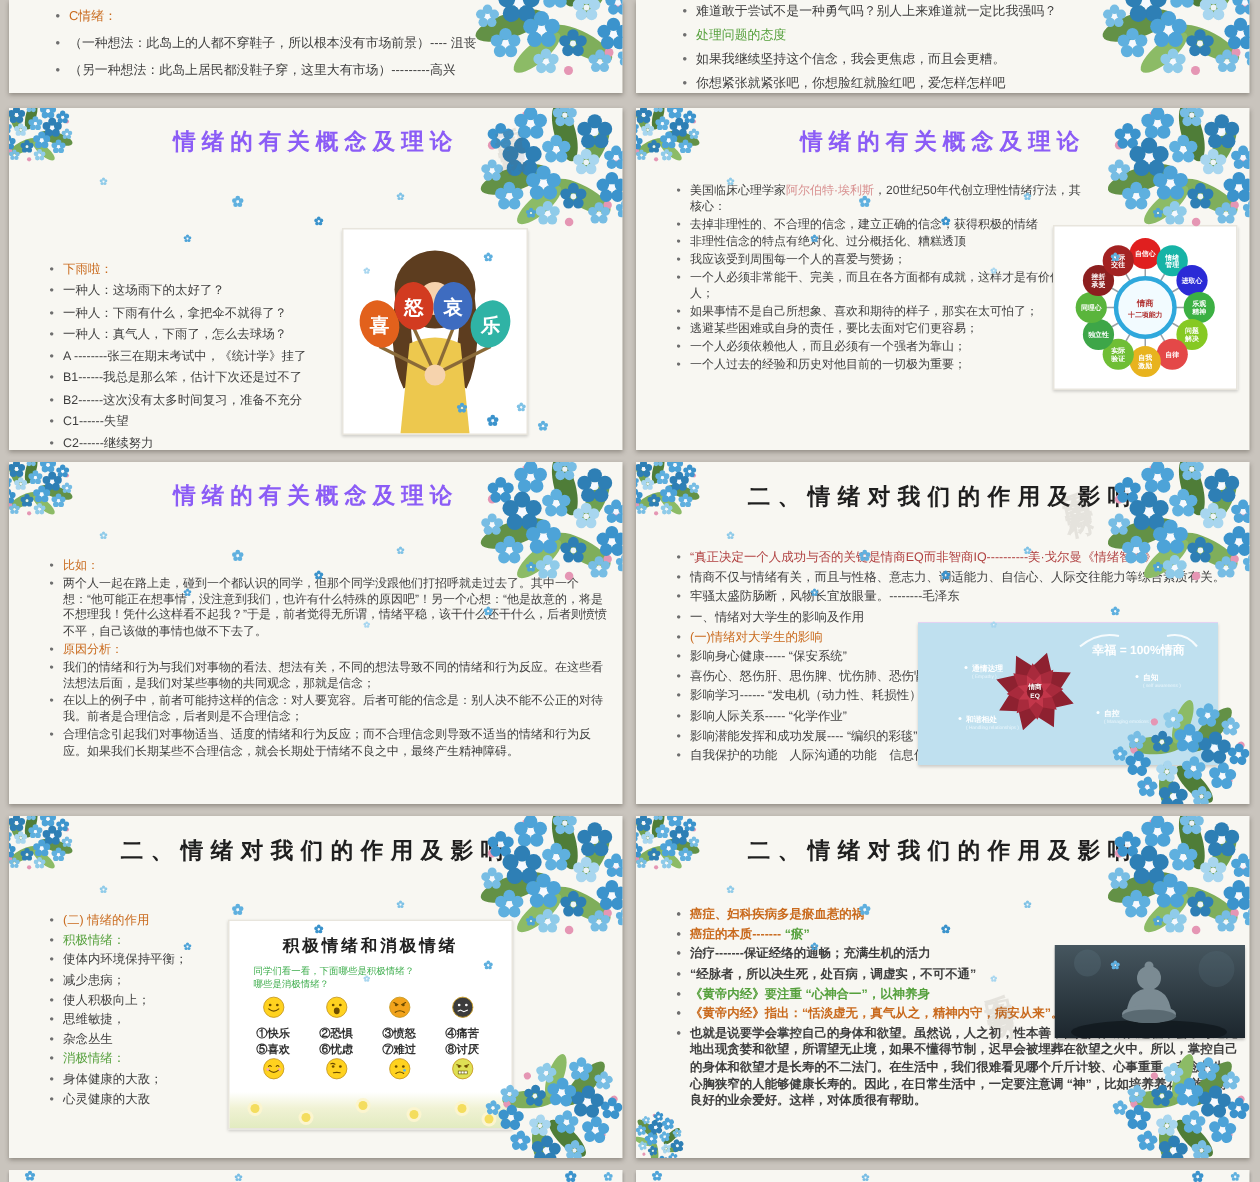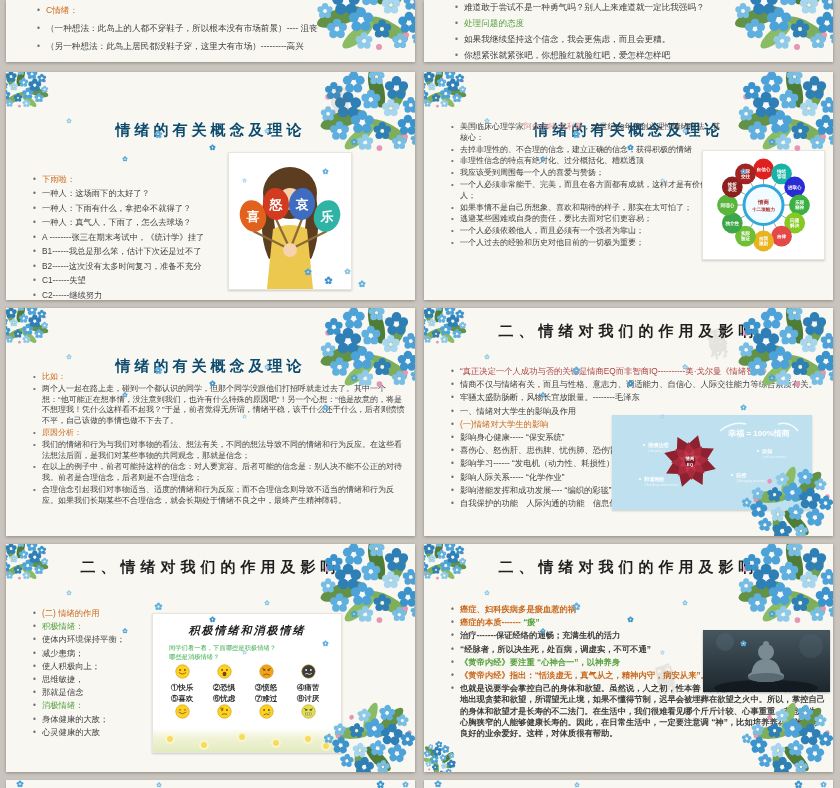--- a/index.html
+++ b/index.html
@@ -1,22 +1,22 @@
 <!DOCTYPE html>
 <html><head>
 <meta charset="utf-8">
 <style>
   html,body{margin:0;padding:0;background:#c9c4bd;}
   #canvas{position:relative;width:840px;height:788px;overflow:hidden;background:#c9c4bd;
           font-family:"Liberation Sans",sans-serif;}
   .slide{position:absolute;background:#f8f7f2;box-shadow:0 1px 3px rgba(60,55,45,.4);overflow:hidden;}
   .sliver{position:absolute;height:8px;width:409px;top:780px;background:#f8f7f2;box-shadow:0 1px 2px rgba(0,0,0,.3);overflow:hidden;}
   .stitle{margin:0;text-align:center;}
-  .stitle.blue{color:#0c4a6e;font-size:15px;letter-spacing:4px;font-weight:600;padding-top:13px;
-               font-family:"DejaVu Serif",serif;margin-top:36px;}
+  .stitle.blue{color:#8b5cf6;font-size:15px;letter-spacing:4px;font-weight:600;padding-top:13px;
+               font-family:"DejaVu Serif",serif;}
   .stitle.dark{color:#1f1f1f;font-size:15px;letter-spacing:5px;font-weight:700;padding-top:14px;}
   .bullets{position:absolute;list-style:none;margin:0;padding:0;font-size:8.3px;color:#3f3f3f;}
   .bullets li{position:relative;padding-left:10px;margin-bottom:3px;line-height:1.38;}
   .bullets li::before{content:"•";position:absolute;left:1px;top:0;color:#6f6f6f;}
   .bullets.small{font-size:8px;}
   .bullets.small li{margin-bottom:1px;line-height:1.35;}
   .bullets.tight li{margin-bottom:2px;line-height:1.35;}
   .c-orange{color:#c96a1d;}
   .c-green{color:#55a03c;}
   .c-red{color:#b04040;}
@@ -32,21 +32,21 @@
   .b6{left:26px;top:64px;width:128px;}
   .b7{left:26px;top:60px;width:376px;font-weight:bold;}
   .artcard{position:absolute;}
   .artcard svg{width:100%;height:100%;display:block;}
   .whitecard{background:#ffffff;border:1px solid #e8e5dd;box-shadow:0 1px 2px rgba(0,0,0,.18);}
   .cartoon{left:222px;top:80px;width:122px;height:136px;}
   .eqcard{left:278px;top:78px;width:121px;height:108px;}
   .igcard{left:188px;top:107px;width:200px;height:95px;background:#f0abfc;box-shadow:0 1px 2px rgba(0,0,0,.18);}
   .phcard{left:279px;top:86px;width:127px;height:62px;box-shadow:0 1px 2px rgba(0,0,0,.3);}
   .emocard{left:146px;top:69px;width:188px;height:138px;}
-  .emotitle{margin:9px 0 0 0;text-align:center;font-size:11px;font-weight:bold;letter-spacing:2px;color:#222;font-style:italic;}
+  .emotitle{margin:9px 0 0 0;text-align:center;font-size:11px;font-weight:bold;letter-spacing:2px;color:#222;}
   .emohint{margin:5px 0 0 16px;font-size:6.3px;line-height:1.5;color:#3fae4e;}
   .emogrid{position:absolute;left:8px;top:50px;width:172px;}
   .emorow{white-space:nowrap;}
   .emocell{display:inline-block;width:42px;text-align:center;vertical-align:top;}
   .emocell svg{width:15px;height:15px;display:inline-block;}
   .emolabel{display:block;font-size:7.5px;font-weight:bold;color:#333;line-height:1.4;}
   .meadow{position:absolute;left:0;right:0;bottom:0;height:24px;
           background:linear-gradient(rgba(255,255,255,0),#f0f2d4 45%,#e2ebc0);}
   .daisy{position:absolute;width:6px;height:6px;border-radius:50%;background:#f4dd5e;box-shadow:0 0 0 2px #fbf5cf;}
   .corner{position:absolute;pointer-events:none;}
@@ -432,21 +432,21 @@
 
   <section class="slide" id="s6" style="left:6px;top:544px;width:409px;height:228px">
     <h2 class="stitle dark">二、情绪对我们的作用及影响</h2>
     <ul class="bullets b6 tight">
         <li class="c-orange">(二) 情绪的作用</li>
         <li class="c-green">积极情绪：</li>
         <li>使体内环境保持平衡；</li>
         <li>减少患病；</li>
         <li>使人积极向上；</li>
         <li>思维敏捷，</li>
-        <li>那就是信念</li>
+        <li>杂念丛生</li>
         <li class="c-green">消极情绪：</li>
         <li>身体健康的大敌；</li>
         <li>心灵健康的大敌</li>
       </ul>
     <div class="artcard whitecard emocard">
       <h3 class="emotitle">积极情绪和消极情绪</h3>
       <div class="emohint">
         <span>同学们看一看，下面哪些是积极情绪？</span><br>
         <span>哪些是消极情绪？</span>
       </div>

